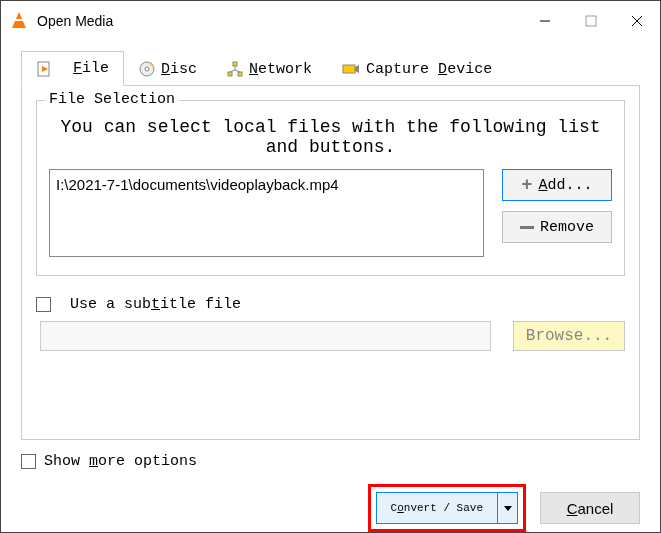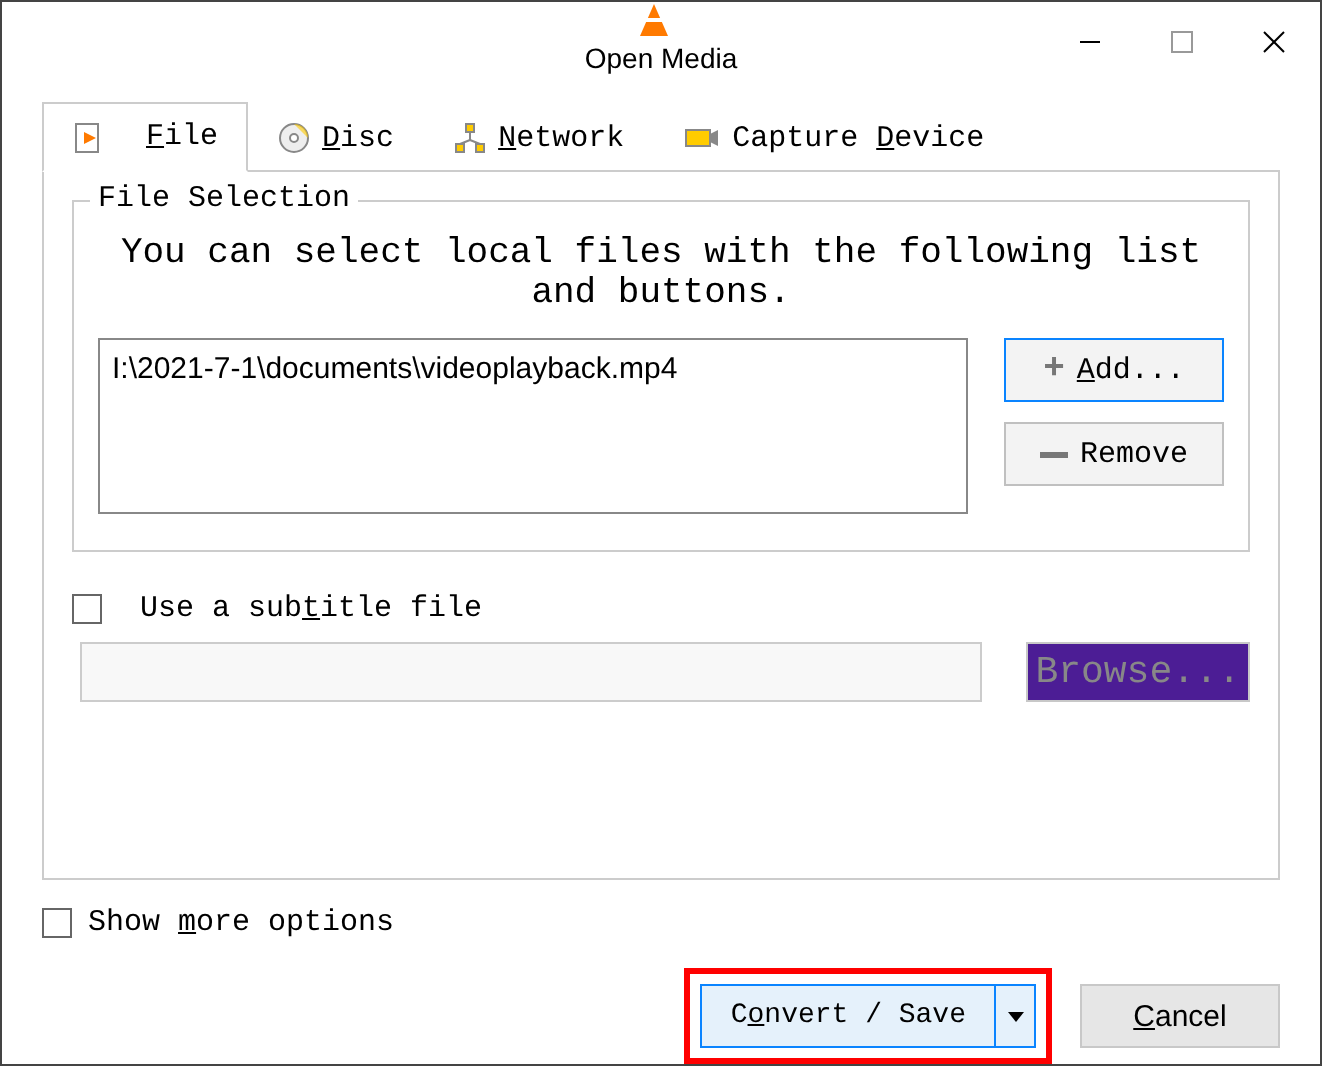--- a/index.html
+++ b/index.html
@@ -1,18 +1,18 @@
 <!DOCTYPE html>
 <html><head>
 <meta charset="utf-8">
 <style>
 * { box-sizing: border-box; margin: 0; padding: 0; }
 body { font-family: "Segoe UI", Tahoma, sans-serif; background: #fff; }
 .window { width: 661px; height: 533px; border: 1px solid #444; position: relative; background: #fff; }
-.titlebar { height: 40px; display: flex; align-items: center; padding: 0 8px; flex-direction: column; }
+.titlebar { height: 40px; display: flex; align-items: center; padding: 0 8px; }
 .app-icon { width: 20px; height: 20px; margin-right: 8px; position: relative; }
 .cone { width: 0; height: 0; border-left: 7px solid transparent; border-right: 7px solid transparent; border-bottom: 16px solid #ff7a00; position: absolute; left: 3px; top: 1px; }
 .cone-stripe { position: absolute; width: 10px; height: 2px; background: #fff; left: 5px; top: 8px; }
 .title-text { font-size: 14px; color: #000; }
 .win-controls { position: absolute; right: 0; top: 0; display: flex; }
 .win-btn { width: 46px; height: 40px; display: flex; align-items: center; justify-content: center; font-size: 14px; color: #000; }
 .win-btn svg { width: 12px; height: 12px; }
 
 .tab-row { display: flex; margin: 10px 20px 0 20px; position: relative; }
 .tab { padding: 8px 14px; display: flex; align-items: center; gap: 6px; font-family: "Courier New", monospace; font-size: 15px; border: 1px solid transparent; border-bottom: none; cursor: default; }
@@ -31,28 +31,28 @@
 .btn { height: 32px; border: 1px solid #c0c0c0; background: #f3f3f3; display: flex; align-items: center; justify-content: center; gap: 6px; font-family: "Courier New", monospace; font-size: 15px; }
 .btn.highlight { border: 1px solid #0a84ff; }
 .plus-icon { font-size: 18px; color: #777; font-weight: bold; }
 .minus-icon { width: 14px; height: 3px; background: #777; }
 
 .subtitle-row { display: flex; align-items: center; gap: 19px; margin: 20px 0 8px 0; }
 .checkbox { width: 15px; height: 15px; border: 1px solid #666; background: #fff; }
 .sub-label { font-family: "Courier New", monospace; font-size: 15px; }
 .subtitle-inputs { display: flex; gap: 22px; padding-left: 4px; }
 .sub-path { flex: 1; height: 30px; border: 1px solid #ccc; background: #f8f8f8; }
-.browse-btn { width: 112px; height: 30px; background: #4c1d95; border: 1px solid #c8c8c8; display: flex; align-items: center; justify-content: center; font-family: "Courier New", monospace; font-size: 19px; color: #888; }
+.browse-btn { width: 112px; height: 30px; background: #fef9c3; border: 1px solid #c8c8c8; display: flex; align-items: center; justify-content: center; font-family: "Courier New", monospace; font-size: 16px; color: #888; }
 
 .bottom-area { position: absolute; bottom: 0; left: 20px; right: 20px; }
 .more-opts { display: flex; align-items: center; gap: 8px; font-family: "Courier New", monospace; font-size: 15px; margin-bottom: 14px; }
 .action-row { display: flex; justify-content: flex-end; align-items: center; gap: 10px; }
 .red-box { border: 3px solid #ff0000; padding: 5px; display: inline-flex; }
 .convert-wrap { display: flex; height: 32px; }
-.convert-btn { border: 1px solid #0a84ff; background: #e5f1fb; padding: 0 14px; display: flex; align-items: center; font-family: "Courier New", monospace; font-size: 14px; }
+.convert-btn { border: 1px solid #0a84ff; background: #e5f1fb; padding: 0 14px; display: flex; align-items: center; font-family: "Courier New", monospace; font-size: 11px; }
 .convert-drop { width: 20px; border: 1px solid #0a84ff; border-left: none; background: #e5f1fb; display: flex; align-items: center; justify-content: center; }
 .convert-drop::after { content: ""; border-left: 4px solid transparent; border-right: 4px solid transparent; border-top: 5px solid #000; }
 .cancel-btn { width: 100px; height: 32px; background: #e6e6e6; border: 1px solid #c8c8c8; display: flex; align-items: center; justify-content: center; font-family: Liberation Sans, sans-serif; font-size: 15px; margin-left: 4px; }
 </style>
 </head>
 <body>
 
 <div class="window">
   <div class="titlebar">
     <div class="app-icon">

